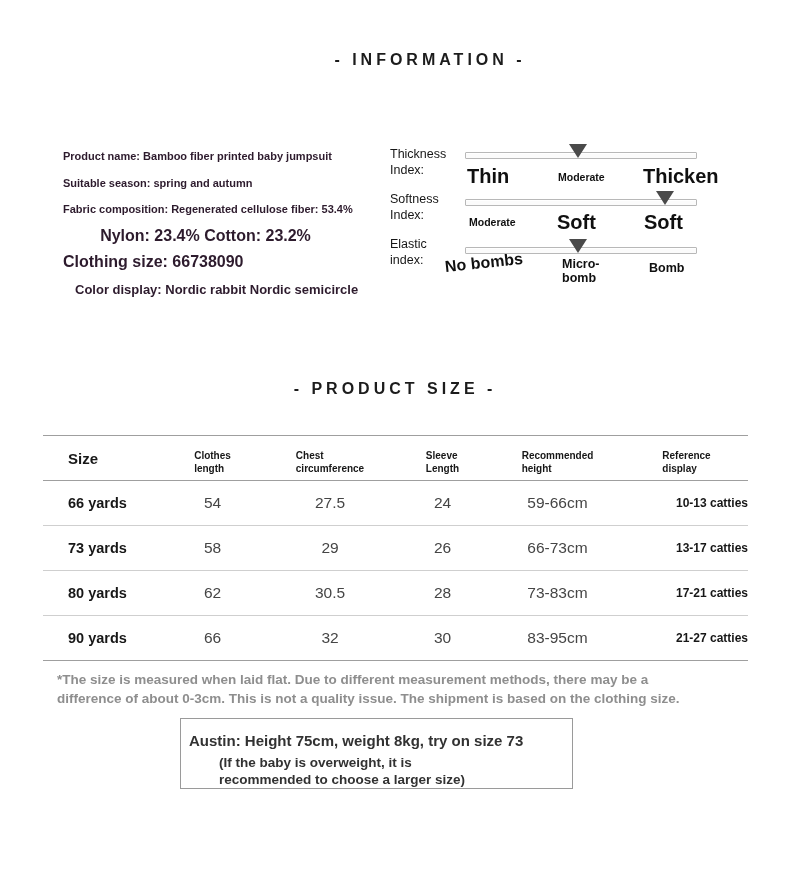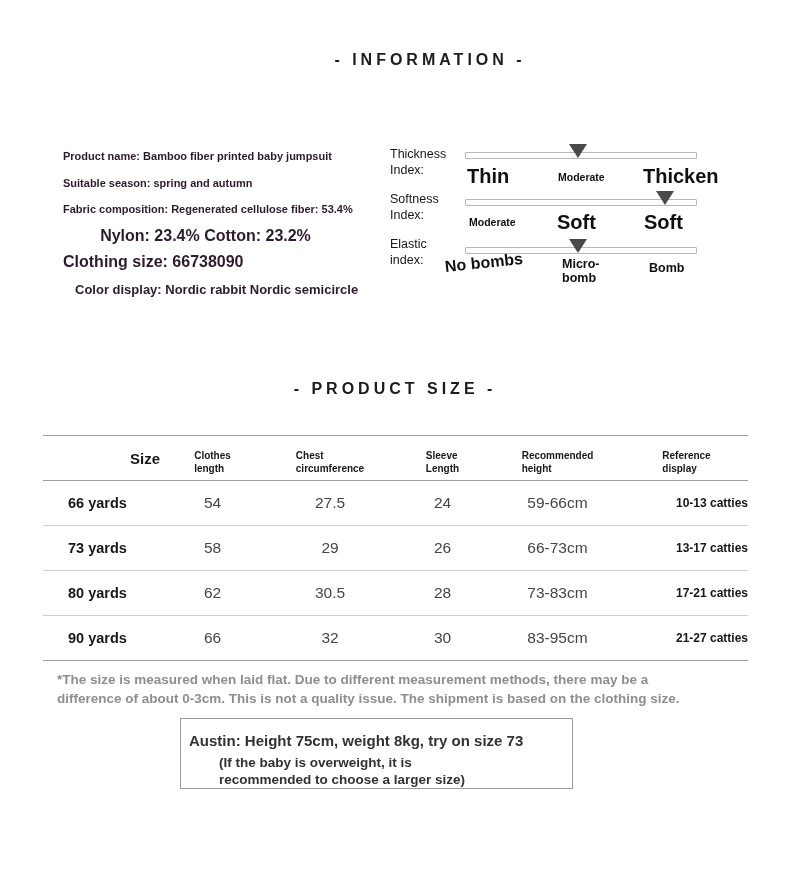--- a/index.html
+++ b/index.html
@@ -31,21 +31,21 @@
   .opt-lg{font-size:20px;}
   .opt-sm{font-size:10.5px;}
   .opt-md{font-size:12.5px;line-height:14px;}
   .opt-tilt{font-size:16px;transform:rotate(-6deg);transform-origin:left bottom;}
 
   
   .size-table{position:absolute;left:43px;top:435px;width:705px;border-top:1px solid #9f9f9f;}
   .t-row{display:grid;grid-template-columns:117px 105px 130px 95px 135px 123px;align-items:center;height:44px;border-bottom:1px solid #cfcfcf;}
   .t-row.t-header{border-bottom:1px solid #9f9f9f;}
   .t-row.t-last{border-bottom:1px solid #9f9f9f;}
-  .h-size{font-size:15px;font-weight:bold;color:#171717;padding-left:25px;text-align:right;}
+  .h-size{font-size:15px;font-weight:bold;color:#171717;padding-left:25px;}
   .h-col{justify-self:center;text-align:left;font-size:10px;font-weight:bold;line-height:13px;color:#171717;margin-top:8px;}
   .c-size{font-size:14.5px;font-weight:bold;color:#171717;padding-left:25px;}
   .c-val{text-align:center;font-size:15.5px;color:#454545;}
   .c-wt{text-align:right;font-size:12px;font-weight:bold;color:#171717;}
 
   
   .size-note{position:absolute;left:57px;top:670px;font-size:13.5px;font-weight:bold;color:#8e8e8e;line-height:19px;white-space:nowrap;}
 
   
   .tryon-box{position:absolute;left:180px;top:718px;width:393px;height:71px;border:1px solid #9a9a9a;box-sizing:border-box;}

